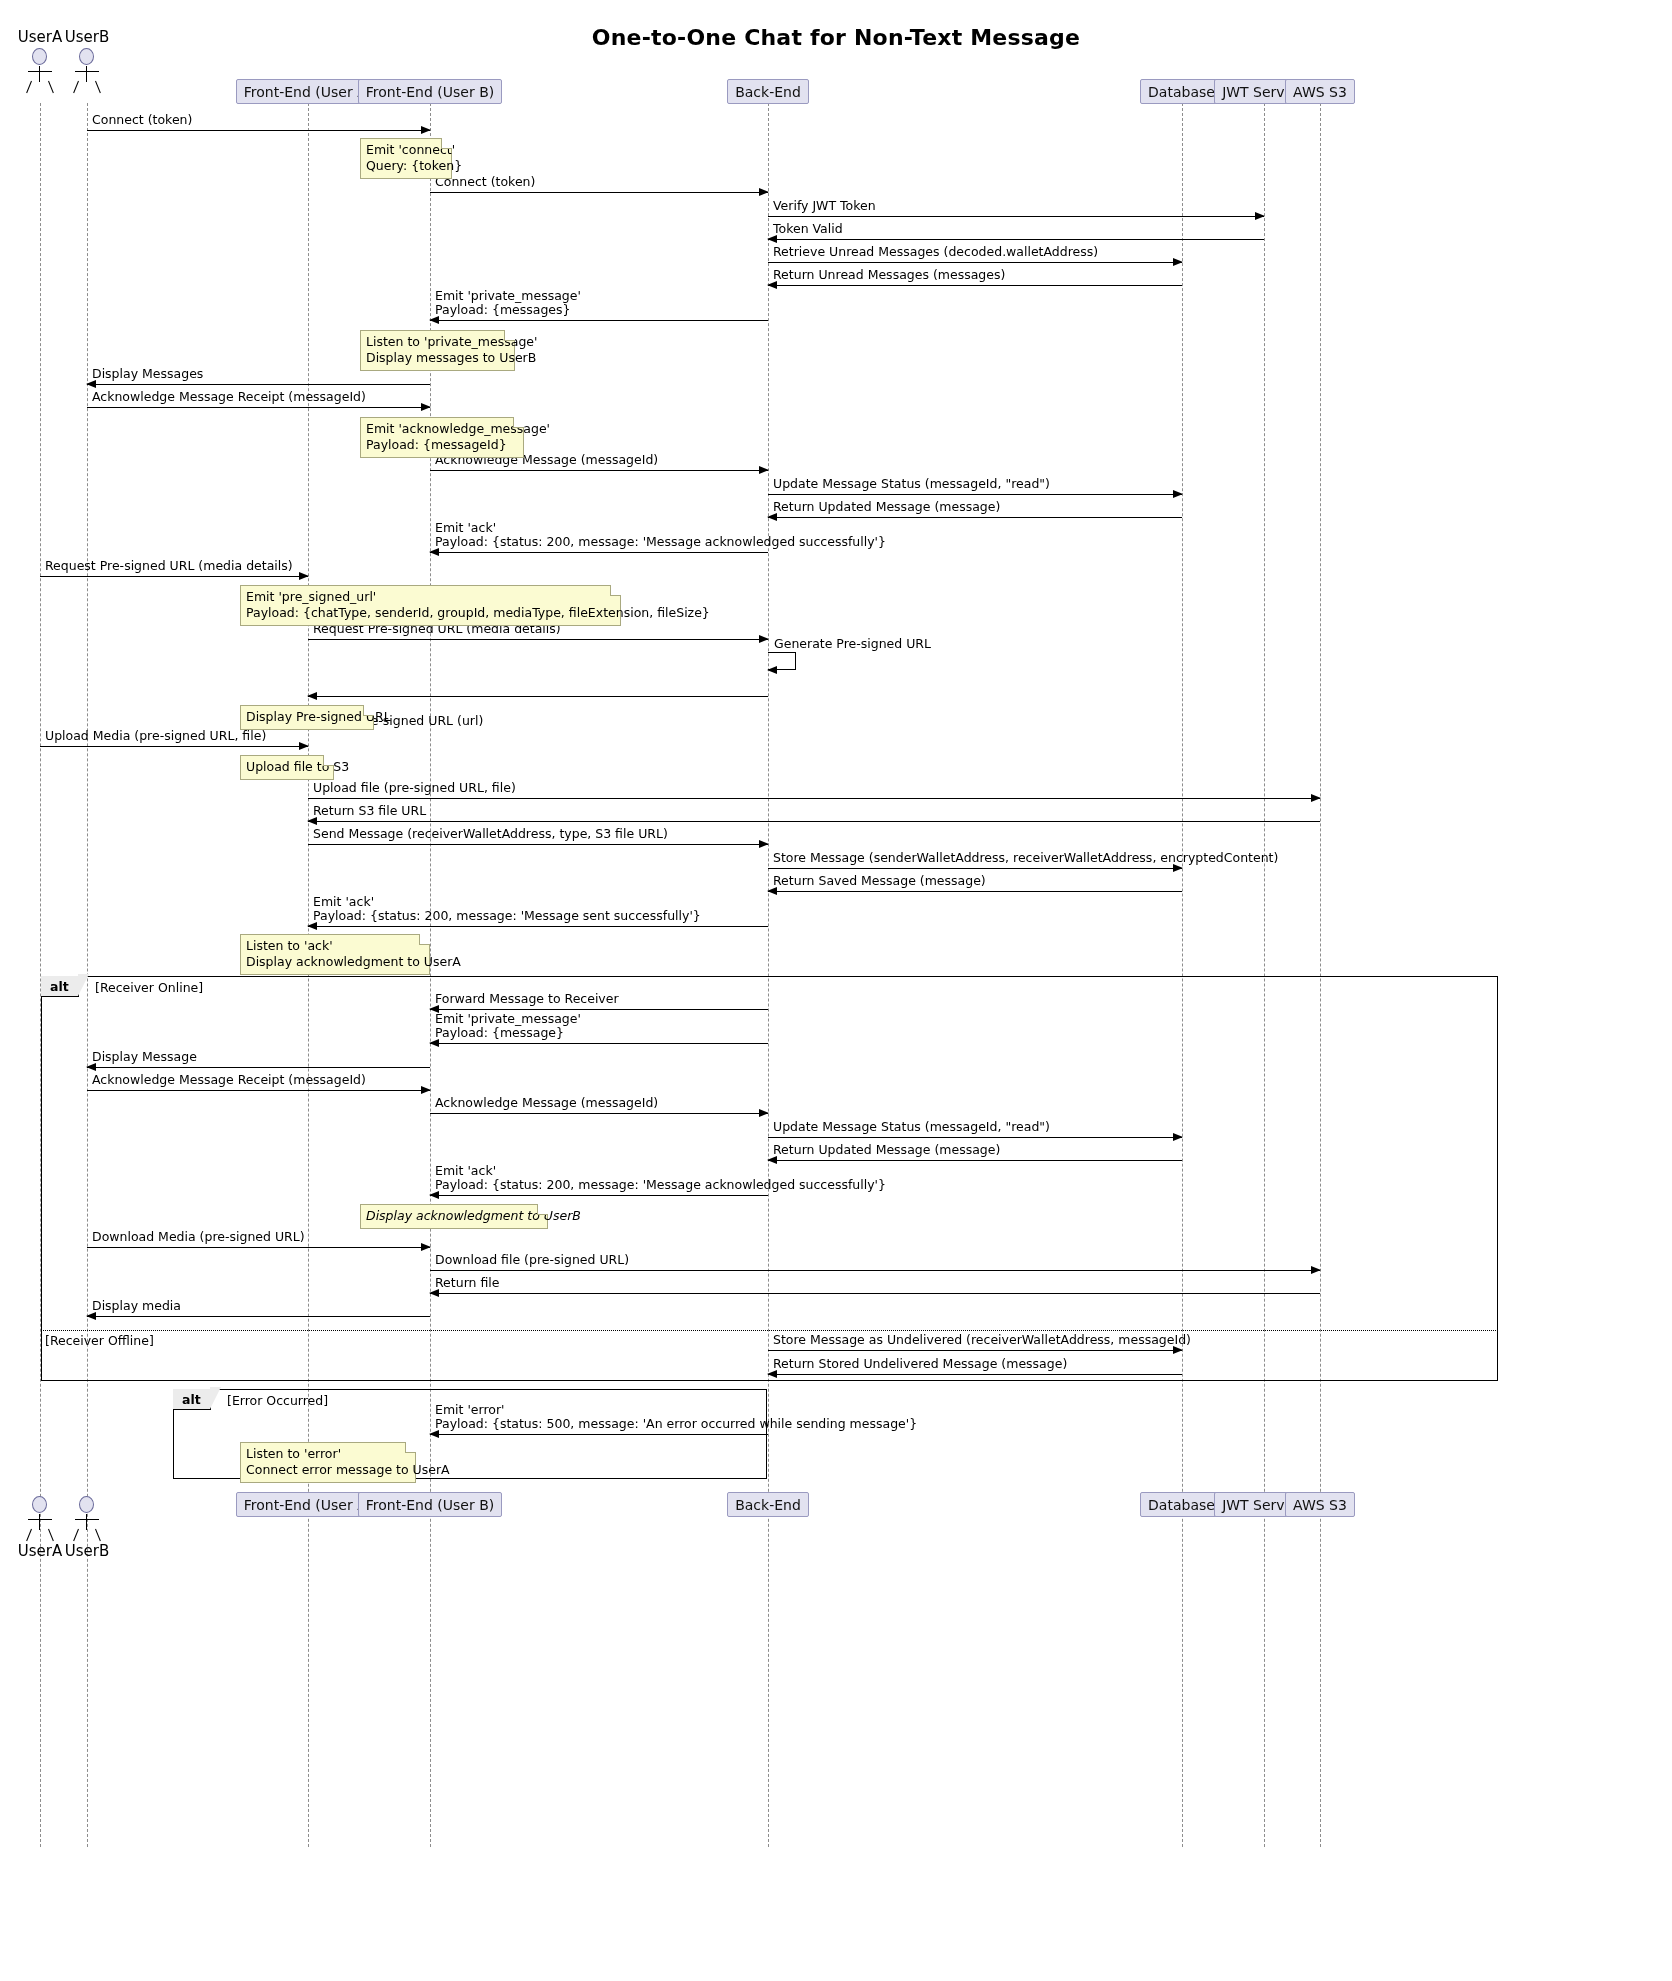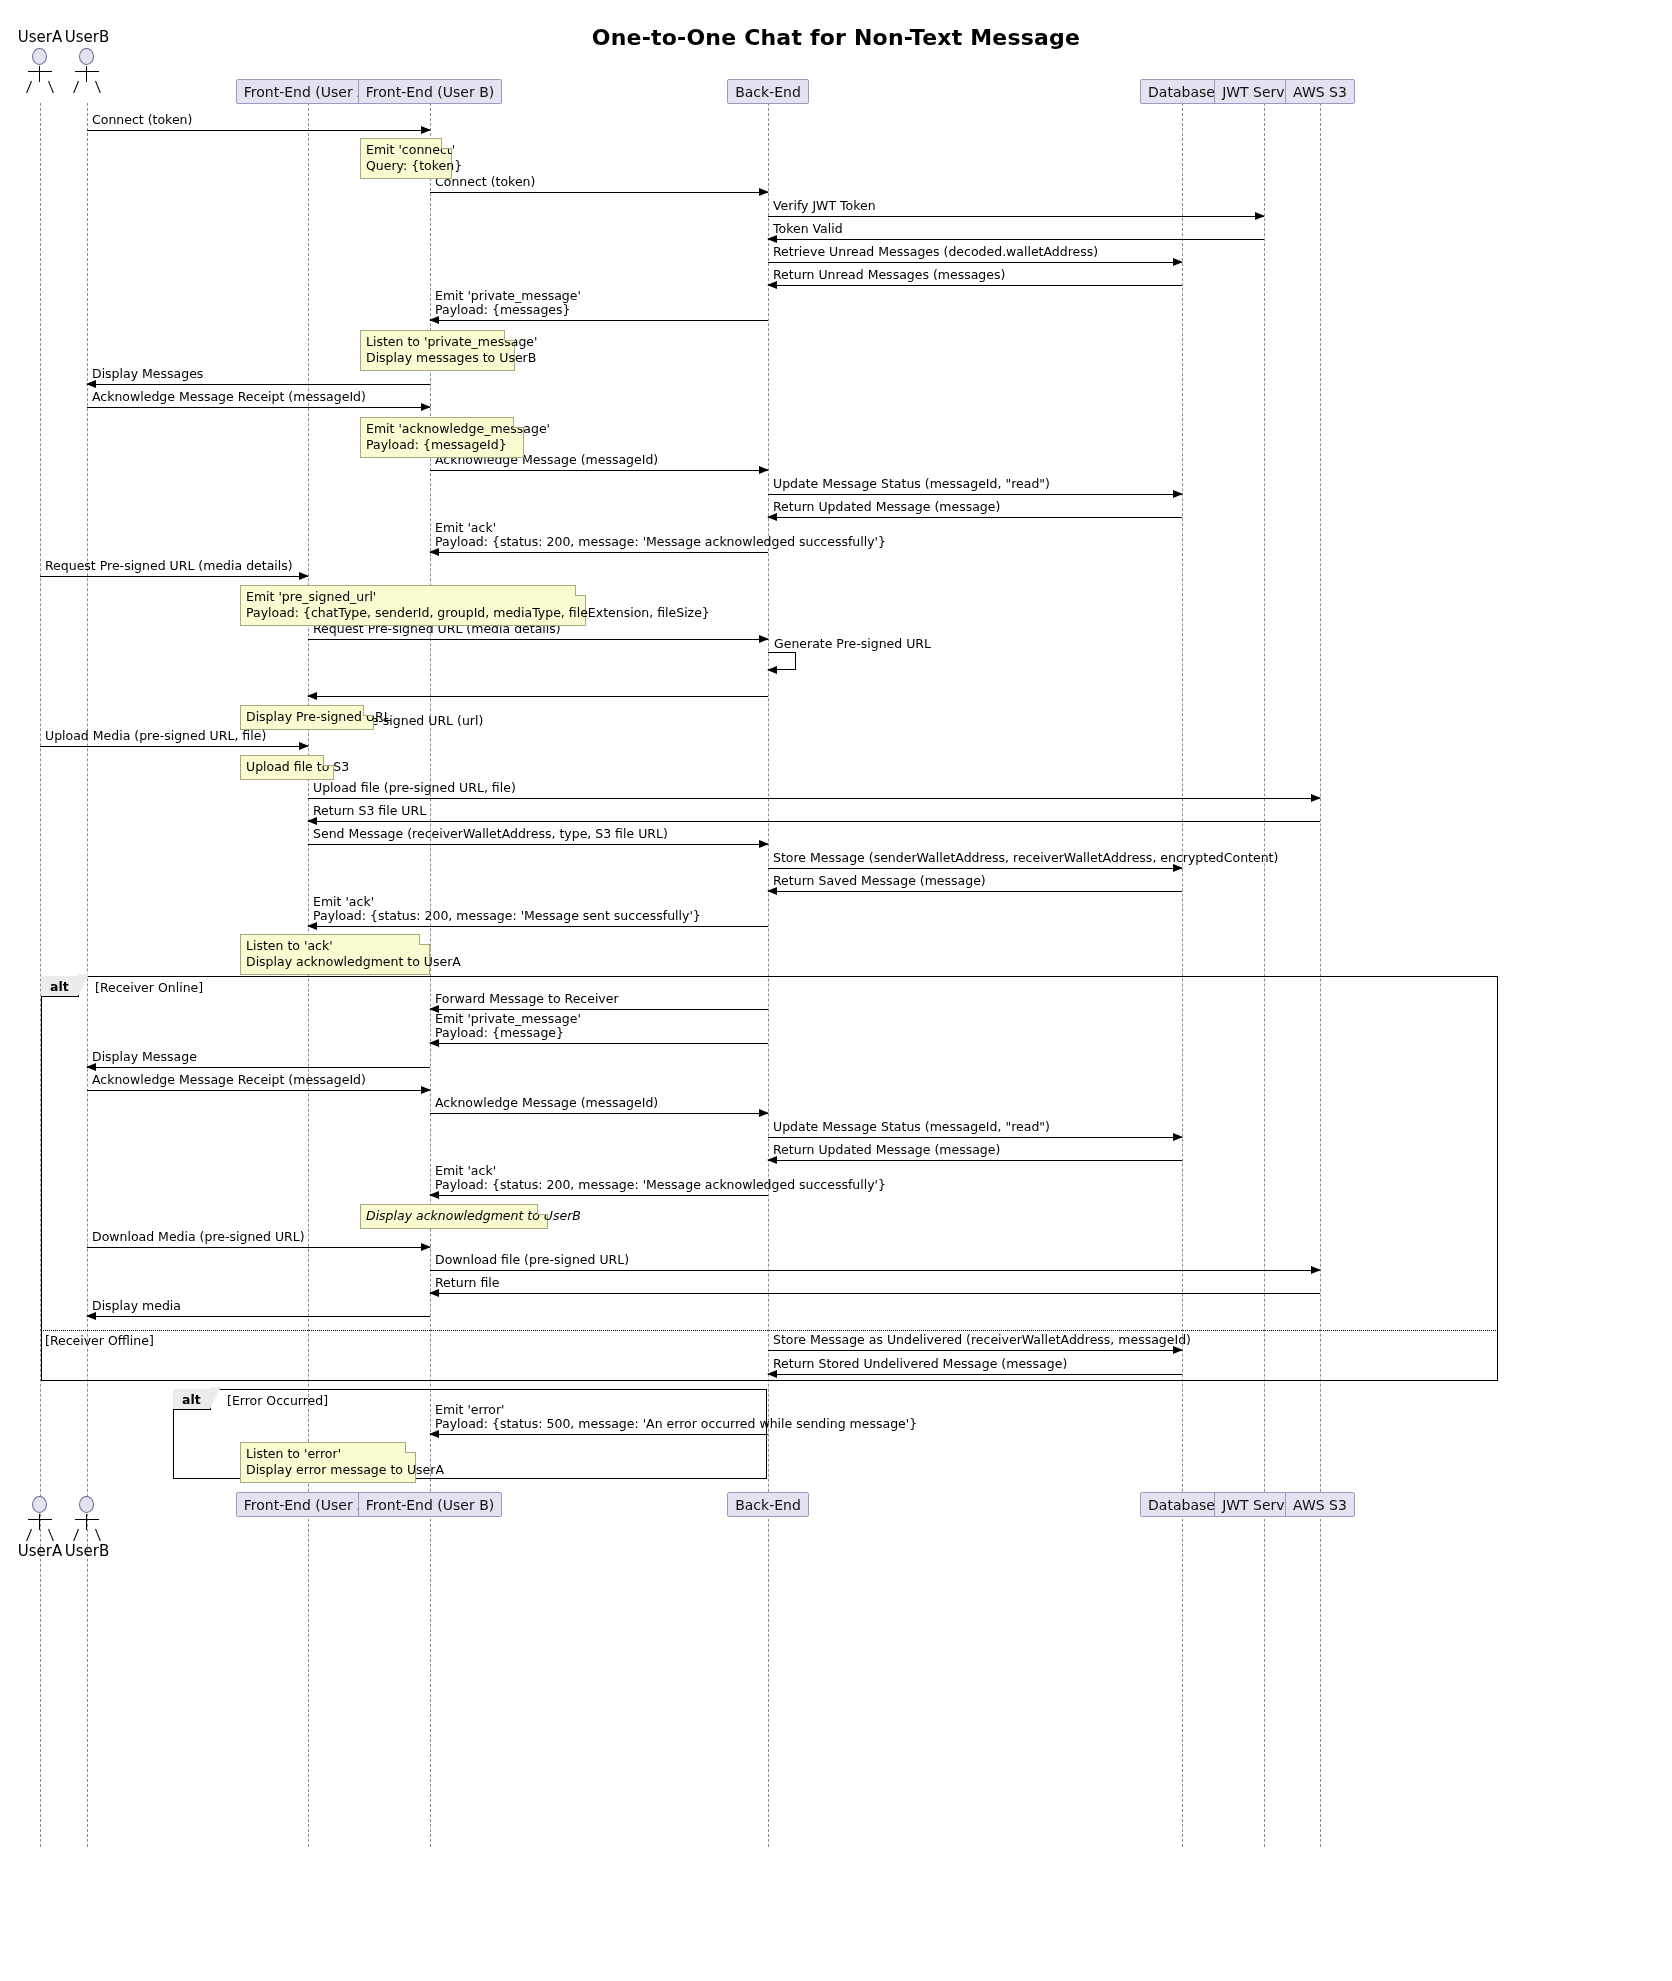--- a/index.html
+++ b/index.html
@@ -257,29 +257,29 @@
       </div>
       <div class="mlabel" style="left: 774px; top: 637px;">Generate Pre-signed URL</div>
     </div>
   <div id="layer-notes">
       <div class="note" style="left: 360px; top: 138px; width: 92px;"><div class="fold"></div><span>Emit 'connect'
 Query: {token}</span></div>
       <div class="note" style="left: 360px; top: 330px; width: 155px;"><div class="fold"></div><span>Listen to 'private_message'
 Display messages to UserB</span></div>
       <div class="note" style="left: 360px; top: 417px; width: 164px;"><div class="fold"></div><span>Emit 'acknowledge_message'
 Payload: {messageId}</span></div>
-      <div class="note" style="left: 240px; top: 585px; width: 346px;"><div class="fold"></div><span>Emit 'pre_signed_url'
+      <div class="note" style="left: 240px; top: 585px; width: 381px;"><div class="fold"></div><span>Emit 'pre_signed_url'
 Payload: {chatType, senderId, groupId, mediaType, fileExtension, fileSize}</span></div>
       <div class="note" style="left: 240px; top: 705px; width: 134px;"><div class="fold"></div><span>Display Pre-signed URL</span></div>
       <div class="note" style="left: 240px; top: 755px; width: 94px;"><div class="fold"></div><span>Upload file to S3</span></div>
       <div class="note" style="left: 240px; top: 934px; width: 190px;"><div class="fold"></div><span>Listen to 'ack'
 Display acknowledgment to UserA</span></div>
       <div class="note" style="left: 360px; top: 1204px; width: 188px; font-style: italic;"><div class="fold"></div><span>Display acknowledgment to UserB</span></div>
       <div class="note" style="left: 240px; top: 1442px; width: 176px;"><div class="fold"></div><span>Listen to 'error'
-Display error message to UserA</span></div>
+Connect error message to UserA</span></div>
     </div>
   <div id="layer-participants-top">
       <div class="actor" style="left: 20px; top: 48px;">
         <div class="head"></div>
         <div class="body"></div>
         <div class="arms"></div>
         <div class="legL"></div>
         <div class="legR"></div>
         <div class="nm" style="top: -20px;">UserA</div>
       </div>

